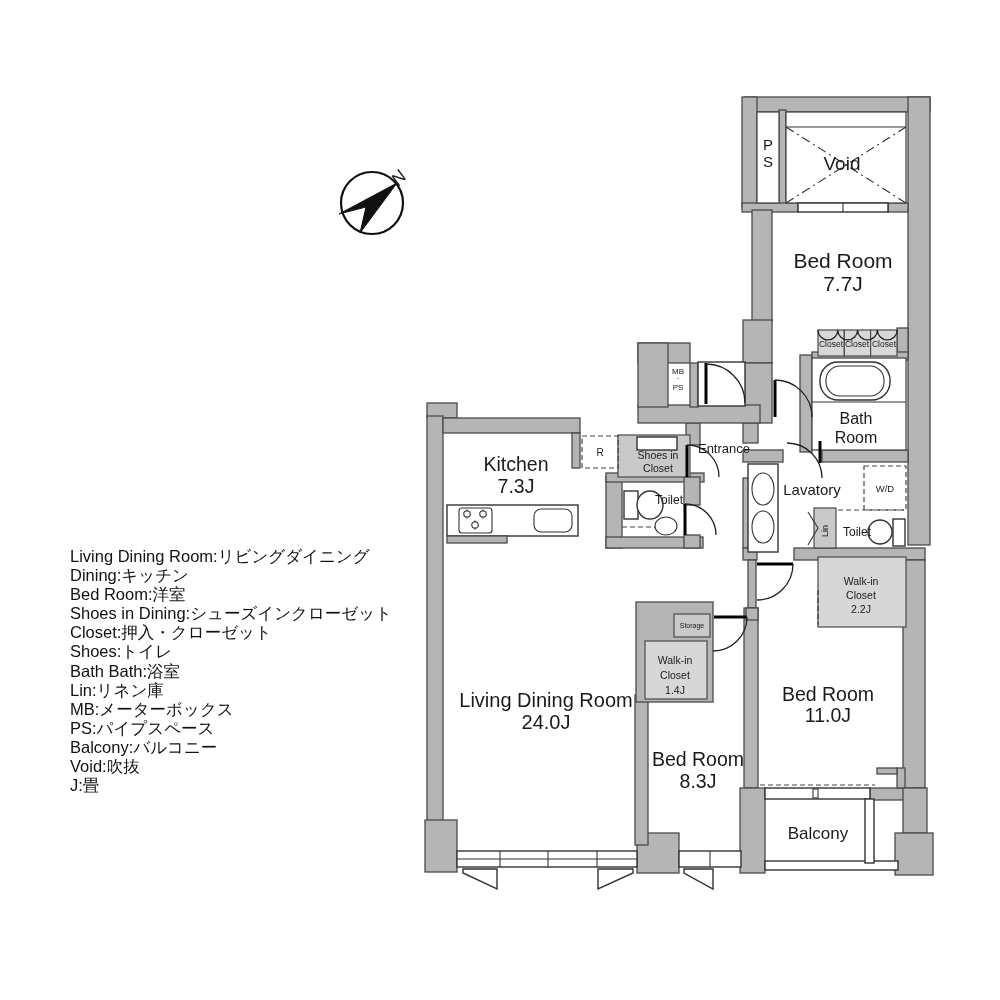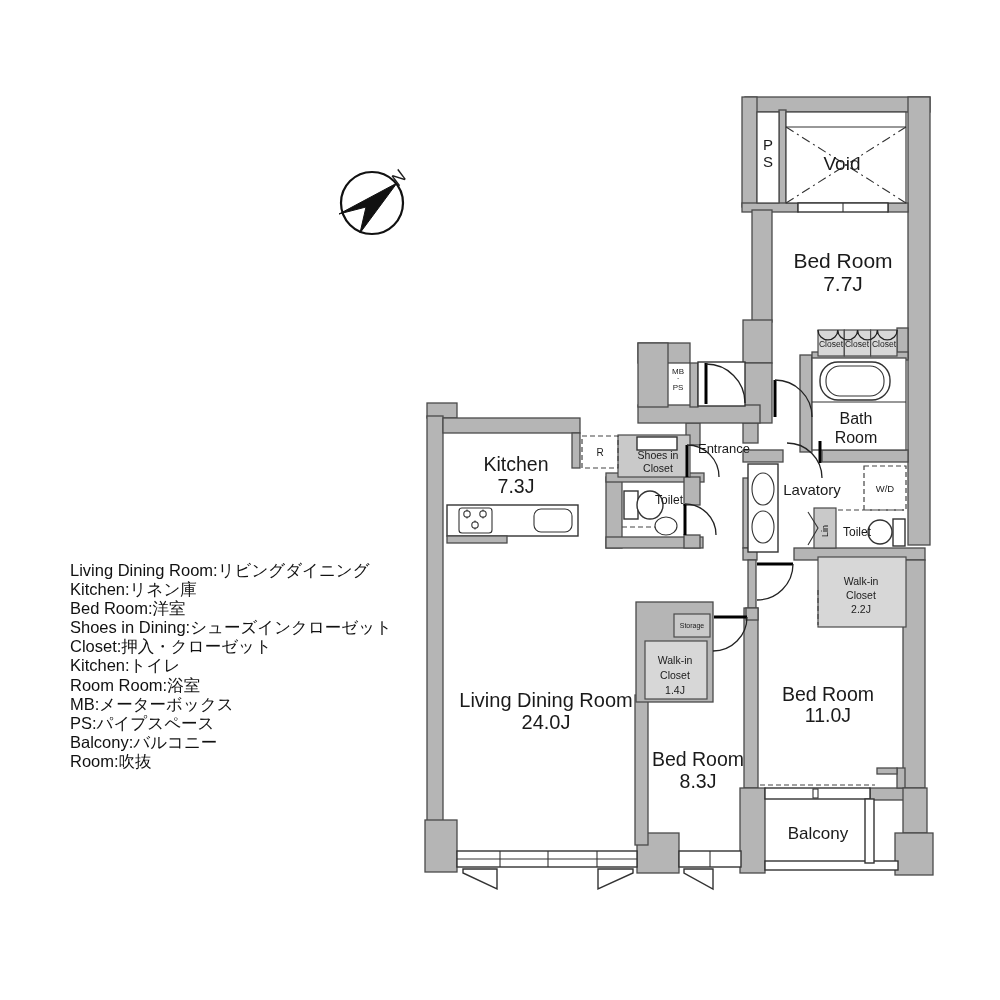--- a/index.html
+++ b/index.html
@@ -1,18 +1,18 @@
 <!DOCTYPE html>
 <html><head>
 <meta charset="utf-8">
 <style>
   html,body{margin:0;padding:0;background:#fff;}
   body{width:1000px;height:1000px;position:relative;font-family:"Liberation Sans",sans-serif;color:#1a1a1a;overflow:hidden;}
   #plan-svg{position:absolute;left:0;top:0;}
-  .legend{position:absolute;left:70px;top:561px;font-size:16.5px;line-height:19.1px;color:#111;}
+  .legend{position:absolute;left:70px;top:547px;font-size:16.5px;line-height:19.1px;color:#111;}
   .legend span{display:block;white-space:nowrap;}
   text{fill:#1a1a1a;}
   .wall{fill:#b5b5b5;stroke:#4a4a4a;stroke-width:1.3;}
   .roomline{fill:#ffffff;stroke:#4a4a4a;stroke-width:1.3;}
   .lightbox{fill:#d7d7d7;stroke:#4a4a4a;stroke-width:1.2;}
   .midbox{fill:#c9c9c9;stroke:#4a4a4a;stroke-width:1.2;}
   .fixture{fill:#ffffff;stroke:#333;stroke-width:1.4;}
   .thinfix{fill:none;stroke:#333;stroke-width:1.1;}
   .doorarc{fill:none;stroke:#222;stroke-width:1.3;}
   .doorleaf{stroke:#000;stroke-width:3;}
@@ -229,23 +229,25 @@
 
   <g>
     <circle cx="372" cy="203" r="31" fill="#fff" stroke="#111" stroke-width="2.2"></circle>
     <path d="M397,183 L339,214 L366,207 L360,233 Z" fill="#111" stroke="#111" stroke-width="1"></path>
     <text x="403" y="182" font-size="18" font-style="italic" transform="rotate(-48 403 182)" text-anchor="middle">N</text>
   </g>
 </svg>
 
 <div class="legend">
   <span>Living Dining Room:リビングダイニング</span>
-  <span>Kitchen:リネン庫</span>
+  <span>Dining:キッチン</span>
   <span>Bed Room:洋室</span>
   <span>Shoes in Dining:シューズインクローゼット</span>
   <span>Closet:押入・クローゼット</span>
-  <span>Kitchen:トイレ</span>
-  <span>Room Room:浴室</span>
+  <span>Shoes:トイレ</span>
+  <span>Bath Bath:浴室</span>
+  <span>Lin:リネン庫</span>
   <span>MB:メーターボックス</span>
   <span>PS:パイプスペース</span>
   <span>Balcony:バルコニー</span>
-  <span>Room:吹抜</span>
+  <span>Void:吹抜</span>
+  <span>J:畳</span>
 </div>
 
 </body></html>

